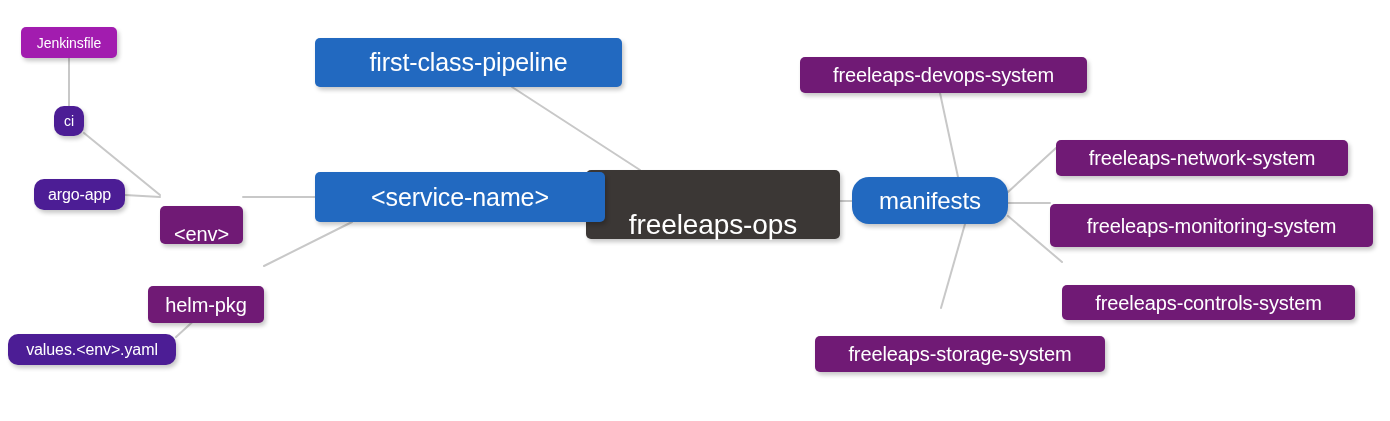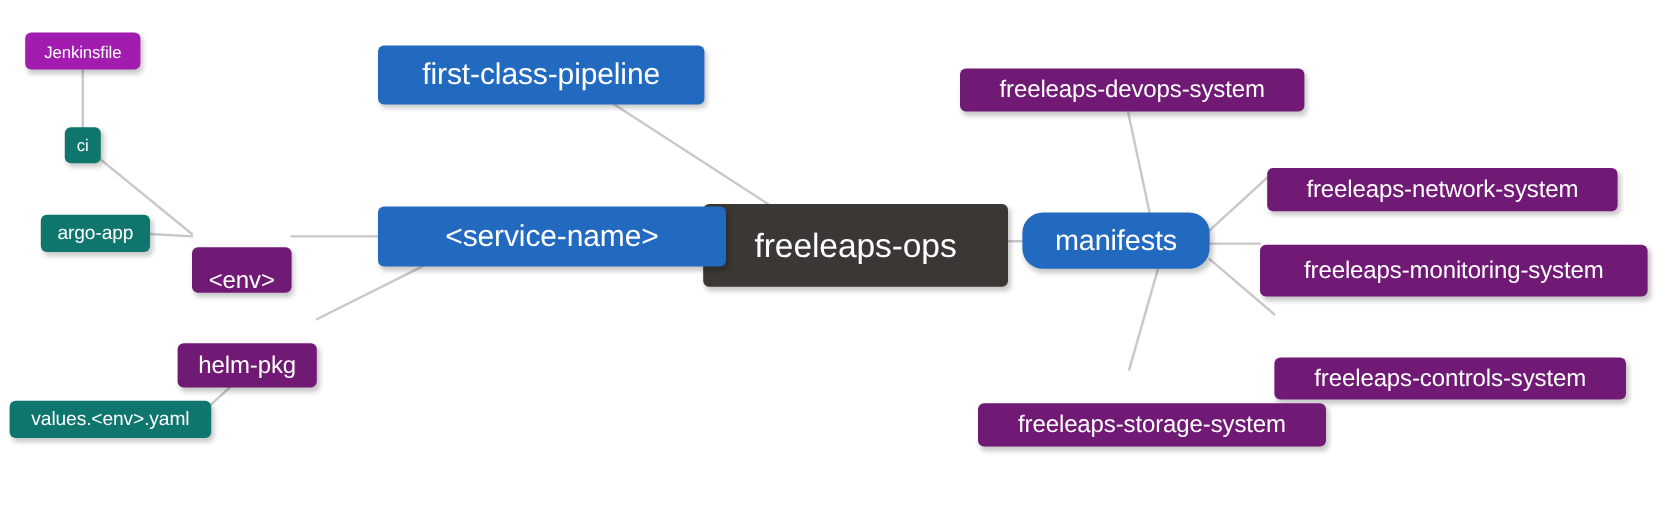--- a/index.html
+++ b/index.html
@@ -41,21 +41,21 @@
   }
   .node-label {
     display: block;
     line-height: 1;
   }
   
   .n-root     { background: #3B3735; }
   .n-blue     { background: #2269C0; }
   .n-green    { background: #701a75; margin-top: 28px; }
   .n-orange   { background: #a21caf; }
-  .n-red      { background: #0f766e; }
+  .n-red      { background: #4c1d95; border-radius: 10px; }
 </style>
 </head>
 <body>
 
 <div id="canvas">
   <svg id="edges" viewBox="0 0 1390 421" preserveAspectRatio="none">
       <line x1="69" y1="58" x2="69" y2="106" stroke="#c8c8c8" stroke-width="2" stroke-linecap="round"></line>
       <line x1="84" y1="133" x2="160" y2="195" stroke="#c8c8c8" stroke-width="2" stroke-linecap="round"></line>
       <line x1="125" y1="195" x2="160" y2="197" stroke="#c8c8c8" stroke-width="2" stroke-linecap="round"></line>
       <line x1="243" y1="197" x2="315" y2="197" stroke="#c8c8c8" stroke-width="2" stroke-linecap="round"></line>
@@ -64,27 +64,27 @@
       <line x1="570" y1="197" x2="586" y2="201" stroke="#c8c8c8" stroke-width="2" stroke-linecap="round"></line>
       <line x1="512" y1="87" x2="640" y2="170" stroke="#c8c8c8" stroke-width="2" stroke-linecap="round"></line>
       <line x1="840" y1="201" x2="852" y2="201" stroke="#c8c8c8" stroke-width="2" stroke-linecap="round"></line>
       <line x1="934" y1="65" x2="958" y2="177" stroke="#c8c8c8" stroke-width="2" stroke-linecap="round"></line>
       <line x1="1056" y1="148" x2="1008" y2="192" stroke="#c8c8c8" stroke-width="2" stroke-linecap="round"></line>
       <line x1="1050" y1="203" x2="1008" y2="203" stroke="#c8c8c8" stroke-width="2" stroke-linecap="round"></line>
       <line x1="1062" y1="262" x2="1008" y2="216" stroke="#c8c8c8" stroke-width="2" stroke-linecap="round"></line>
       <line x1="941" y1="308" x2="965" y2="224" stroke="#c8c8c8" stroke-width="2" stroke-linecap="round"></line>
     </svg>
   <div id="node-layer">
-      <div class="node n-root" style="left: 586px; top: 170px; width: 254px; height: 69px; font-size: 28px;">
+      <div class="node n-root" style="left: 586px; top: 170px; width: 254px; height: 69px; font-size: 28px; align-items: flex-end;">
         <span class="node-label">freeleaps-ops</span>
       </div>
       <div class="node n-blue" style="left: 315px; top: 172px; width: 290px; height: 50px; font-size: 25px;">
         <span class="node-label">&lt;service-name&gt;</span>
       </div>
-      <div class="node n-blue" style="left: 315px; top: 38px; width: 272px; height: 49px; font-size: 25px;">
+      <div class="node n-blue" style="left: 315px; top: 38px; width: 307px; height: 49px; font-size: 25px;">
         <span class="node-label">first-class-pipeline</span>
       </div>
       <div class="node n-blue" style="left: 852px; top: 177px; width: 156px; height: 47px; font-size: 24px; border-radius: 17px;">
         <span class="node-label">manifests</span>
       </div>
       <div class="node n-green" style="left: 160px; top: 178px; width: 83px; height: 38px; font-size: 20px; align-items: flex-end;">
         <span class="node-label">&lt;env&gt;</span>
       </div>
       <div class="node n-green" style="left: 148px; top: 258px; width: 116px; height: 37px; font-size: 20px;">
         <span class="node-label">helm-pkg</span>
@@ -103,20 +103,20 @@
       </div>
       <div class="node n-green" style="left: 800px; top: 29px; width: 287px; height: 36px; font-size: 20px;">
         <span class="node-label">freeleaps-devops-system</span>
       </div>
       <div class="node n-green" style="left: 1056px; top: 112px; width: 292px; height: 36px; font-size: 20px;">
         <span class="node-label">freeleaps-network-system</span>
       </div>
       <div class="node n-green" style="left: 1050px; top: 176px; width: 323px; height: 43px; font-size: 20px;">
         <span class="node-label">freeleaps-monitoring-system</span>
       </div>
-      <div class="node n-green" style="left: 1062px; top: 270px; width: 293px; height: 35px; font-size: 20px;">
+      <div class="node n-green" style="left: 1062px; top: 257px; width: 293px; height: 35px; font-size: 20px;">
         <span class="node-label">freeleaps-controls-system</span>
       </div>
       <div class="node n-green" style="left: 815px; top: 308px; width: 290px; height: 36px; font-size: 20px;">
         <span class="node-label">freeleaps-storage-system</span>
       </div>
     </div>
 </div>
 
 </body></html>

